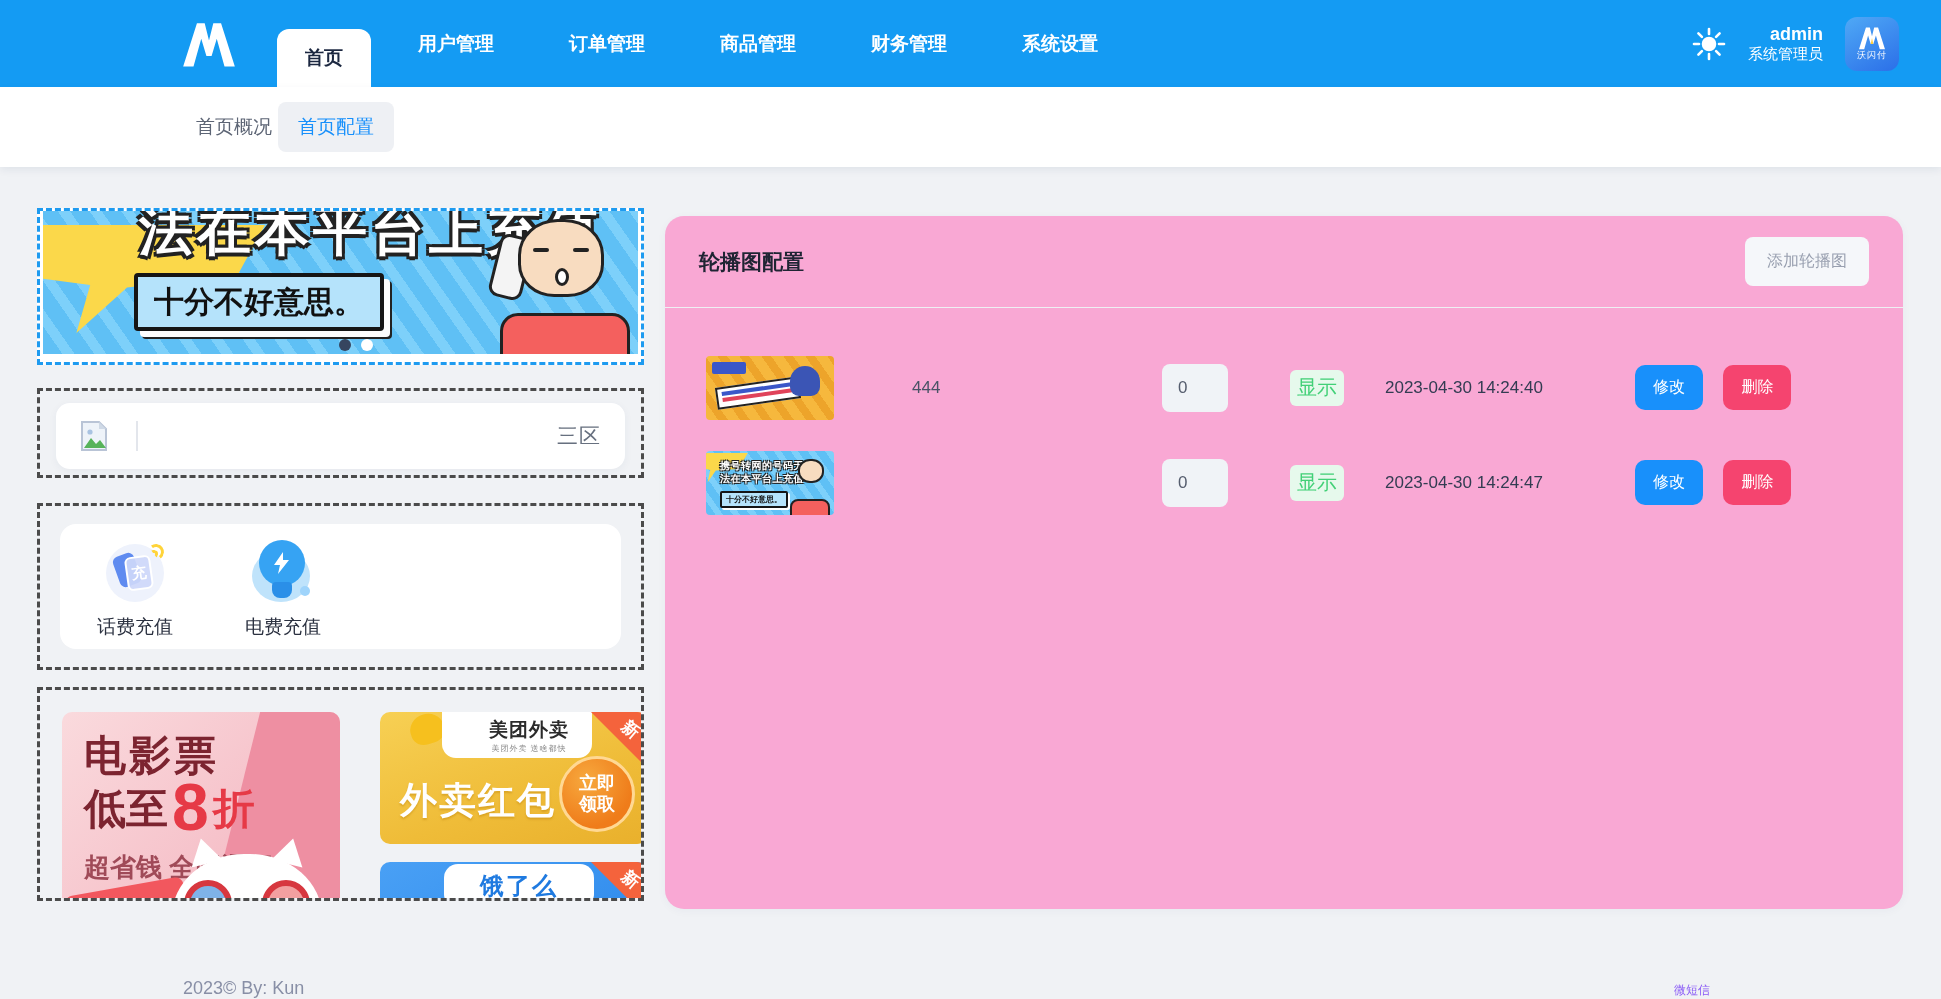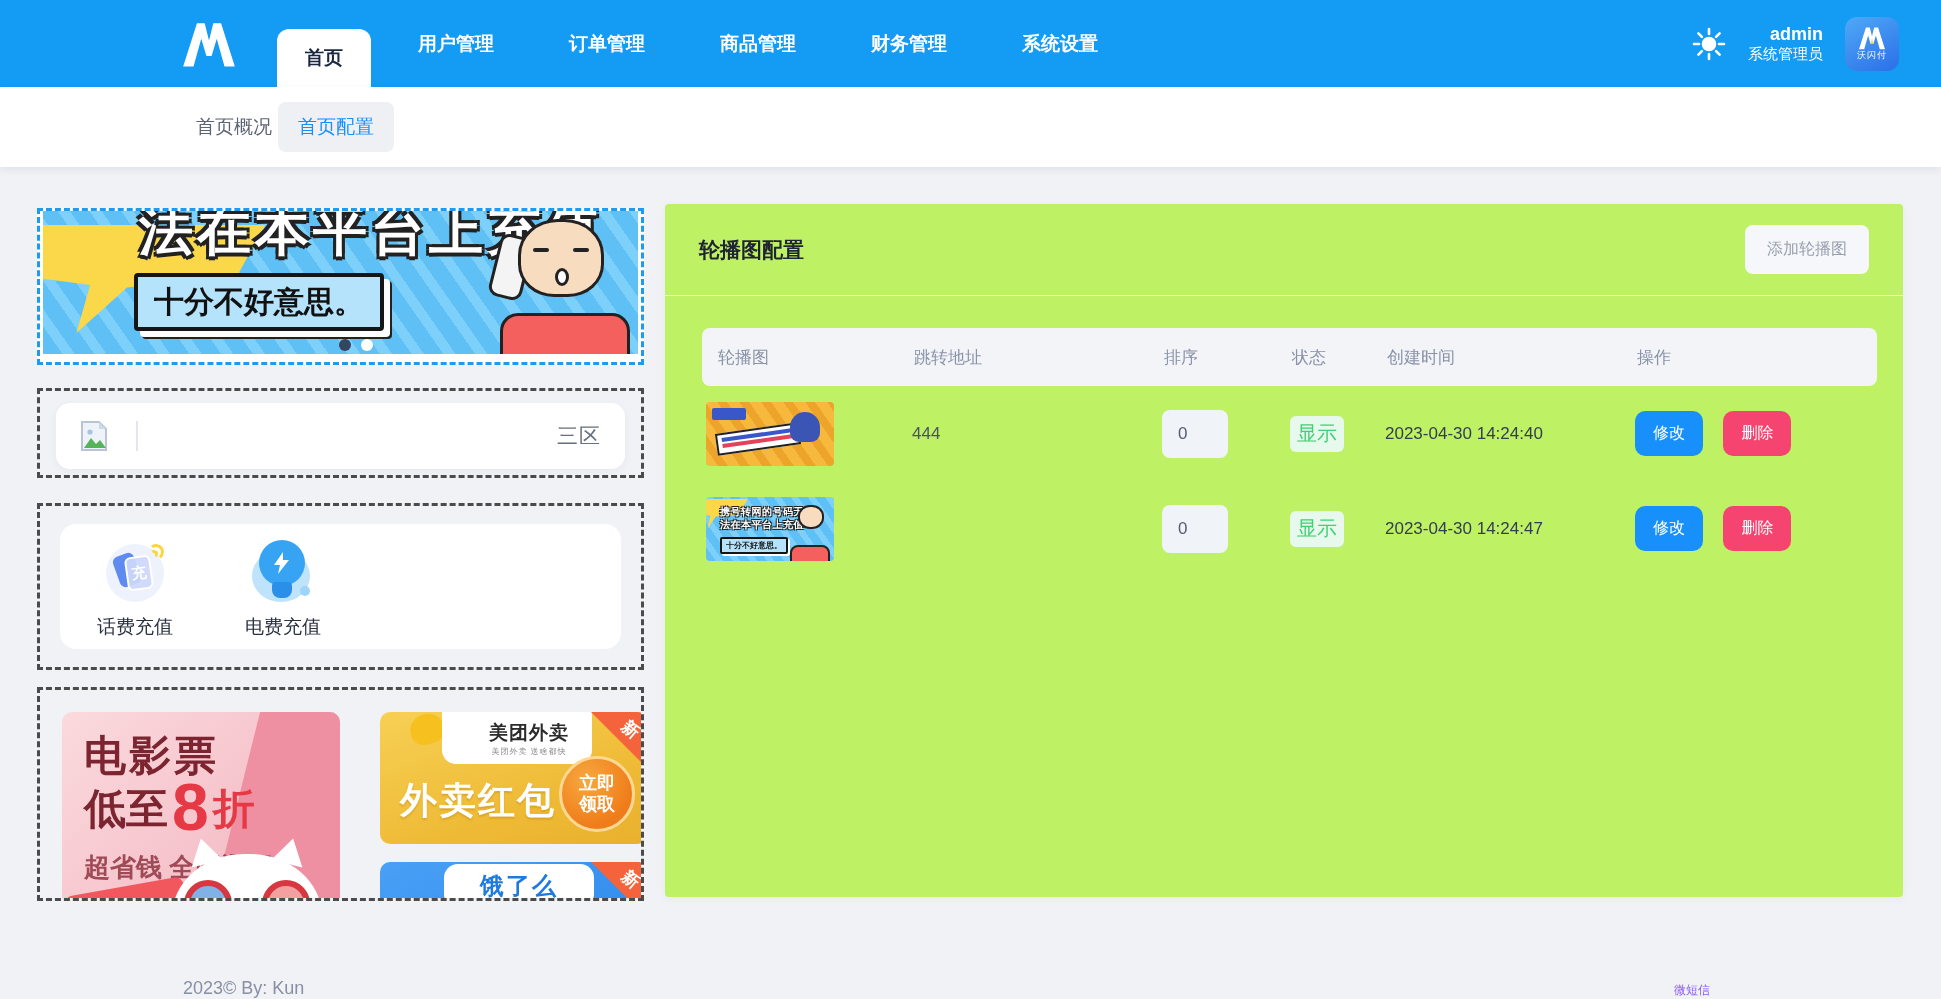--- a/index.html
+++ b/index.html
@@ -87,36 +87,36 @@
   .cat { position:absolute; right:18px; bottom:-46px; width:150px; height:130px; background:#fff; border-radius:48% 48% 40% 40%; }
   .cat-ear { position:absolute; top:-16px; width:0; height:0; border-left:16px solid transparent; border-right:16px solid transparent; border-bottom:26px solid #fff; }
   .cat-ear.e1 { left:16px; transform:rotate(-14deg); }
   .cat-ear.e2 { right:16px; transform:rotate(14deg); }
   .glass { position:absolute; top:26px; width:48px; height:48px; border:6px solid #d7373f; border-radius:50%; }
   .glass.g1 { left:12px; background:#7fb3e8; }
   .glass.g2 { right:12px; background:#f2a0a0; }
 
   .side-card { position:absolute; left:322px; width:267px; border-radius:10px; overflow:hidden; }
   .mt-card { top:2px; height:132px; background:linear-gradient(160deg,#f7d054 0%,#efbc38 60%,#e9b02c 100%); }
-  .mt-logo { position:absolute; left:62px; top:0; width:150px; height:52px; background:#fff; border-radius:0 0 14px 14px; display:flex; flex-direction:column; align-items:center; justify-content:center;padding-left:24px; }
+  .mt-logo { position:absolute; left:62px; top:0; width:150px; height:46px; background:#fff; border-radius:0 0 14px 14px; display:flex; flex-direction:column; align-items:center; justify-content:center;padding-left:24px; }
   .mt-brand { font-size:19px; font-weight:900; color:#2b2b2b; letter-spacing:1px; }
   .mt-brand-sub { font-size:8px; color:#8a8a8a; letter-spacing:1px; }
   .mt-roo { position:absolute; left:30px; top:2px; width:34px; height:30px; background:#f6c01e; border-radius:50% 50% 40% 40%; transform:rotate(-18deg); }
   .mt-title { position:absolute; left:20px; top:64px; font-size:37px; font-weight:900; color:#fff; letter-spacing:2px; text-shadow:0 2px 2px rgba(180,120,0,.35); }
   .cta-circle { position:absolute; right:12px; top:44px; width:76px; height:76px; border-radius:50%;
     background:radial-gradient(circle at 35% 30%,#f7a93e,#ef7c1a 70%); border:3px solid #ffd893;
     display:flex; flex-direction:column; align-items:center; justify-content:center; color:#fff; font-size:18px; font-weight:bold; line-height:1.15; }
   .ribbon { position:absolute; right:0; top:0; width:0; height:0; border-left:56px solid transparent; border-top:56px solid #f4633c; }
   .ribbon-text { position:absolute; right:8px; top:6px; color:#fff; font-size:17px; font-weight:bold; transform:rotate(40deg); z-index:2; }
   .el-card { top:152px; height:120px; background:linear-gradient(150deg,#49a0f5,#2a86ea); }
   .el-logo { position:absolute; left:64px; top:2px; width:150px; height:44px; background:#fff; border-radius:14px; display:flex; align-items:center; justify-content:center; }
   .el-brand { font-size:24px; font-weight:900; color:#1f7ae0; letter-spacing:2px; }
 
   
-  .panel { position:absolute; left:665px; top:204px; width:1238px; height:693px; background:#bef264; border-radius:4px; box-shadow:0 2px 10px rgba(30,50,90,.04); }
+  .panel { position:absolute; left:665px; top:216px; width:1238px; height:693px; background:#f9a8d4; border-radius:19px; box-shadow:0 2px 10px rgba(30,50,90,.04); }
   .panel-head { position:relative; height:92px; display:flex; align-items:center; padding:0 34px; border-bottom:1px solid #eef0f3; }
   .panel-title { font-size:21px; font-weight:bold; color:#1f2433; }
   .add-btn { margin-left:auto; background:#f5f7fa; color:#99a0b0; border:none; font-size:16px; padding:14px 22px; border-radius:8px; cursor:pointer; font-family:inherit; }
   .table { position:absolute; left:37px; top:124px; width:1175px; }
   .trow { display:grid; grid-template-columns:210px 250px 128px 95px 250px 242px; align-items:center; }
   .thead { background:#f2f4f8; border-radius:8px; height:58px; color:#8a92a8; font-size:17px; }
   .thead > div { padding-left:2px; }
   .thead > div:first-child { padding-left:16px; }
   .tbody-row { height:95px; }
   .cell-link { font-size:17px; color:#4a5366; }
@@ -315,28 +315,20 @@
     </div>
   </div>
 
   <div class="panel">
     <div class="panel-head">
       <div class="panel-title">轮播图配置</div>
       <button class="add-btn">添加轮播图</button>
     </div>
 
     <div class="table">
-      <div class="trow thead">
-        <div>轮播图</div>
-        <div>跳转地址</div>
-        <div>排序</div>
-        <div>状态</div>
-        <div>创建时间</div>
-        <div>操作</div>
-      </div>
 
       <div class="trow tbody-row">
         <div>
           <div class="thumb thumb-1">
             <div class="t1-flag"></div>
             <div class="t1-strip">
                 <i></i>
                 <i></i>
               </div>
             <div class="t1-man"></div>

